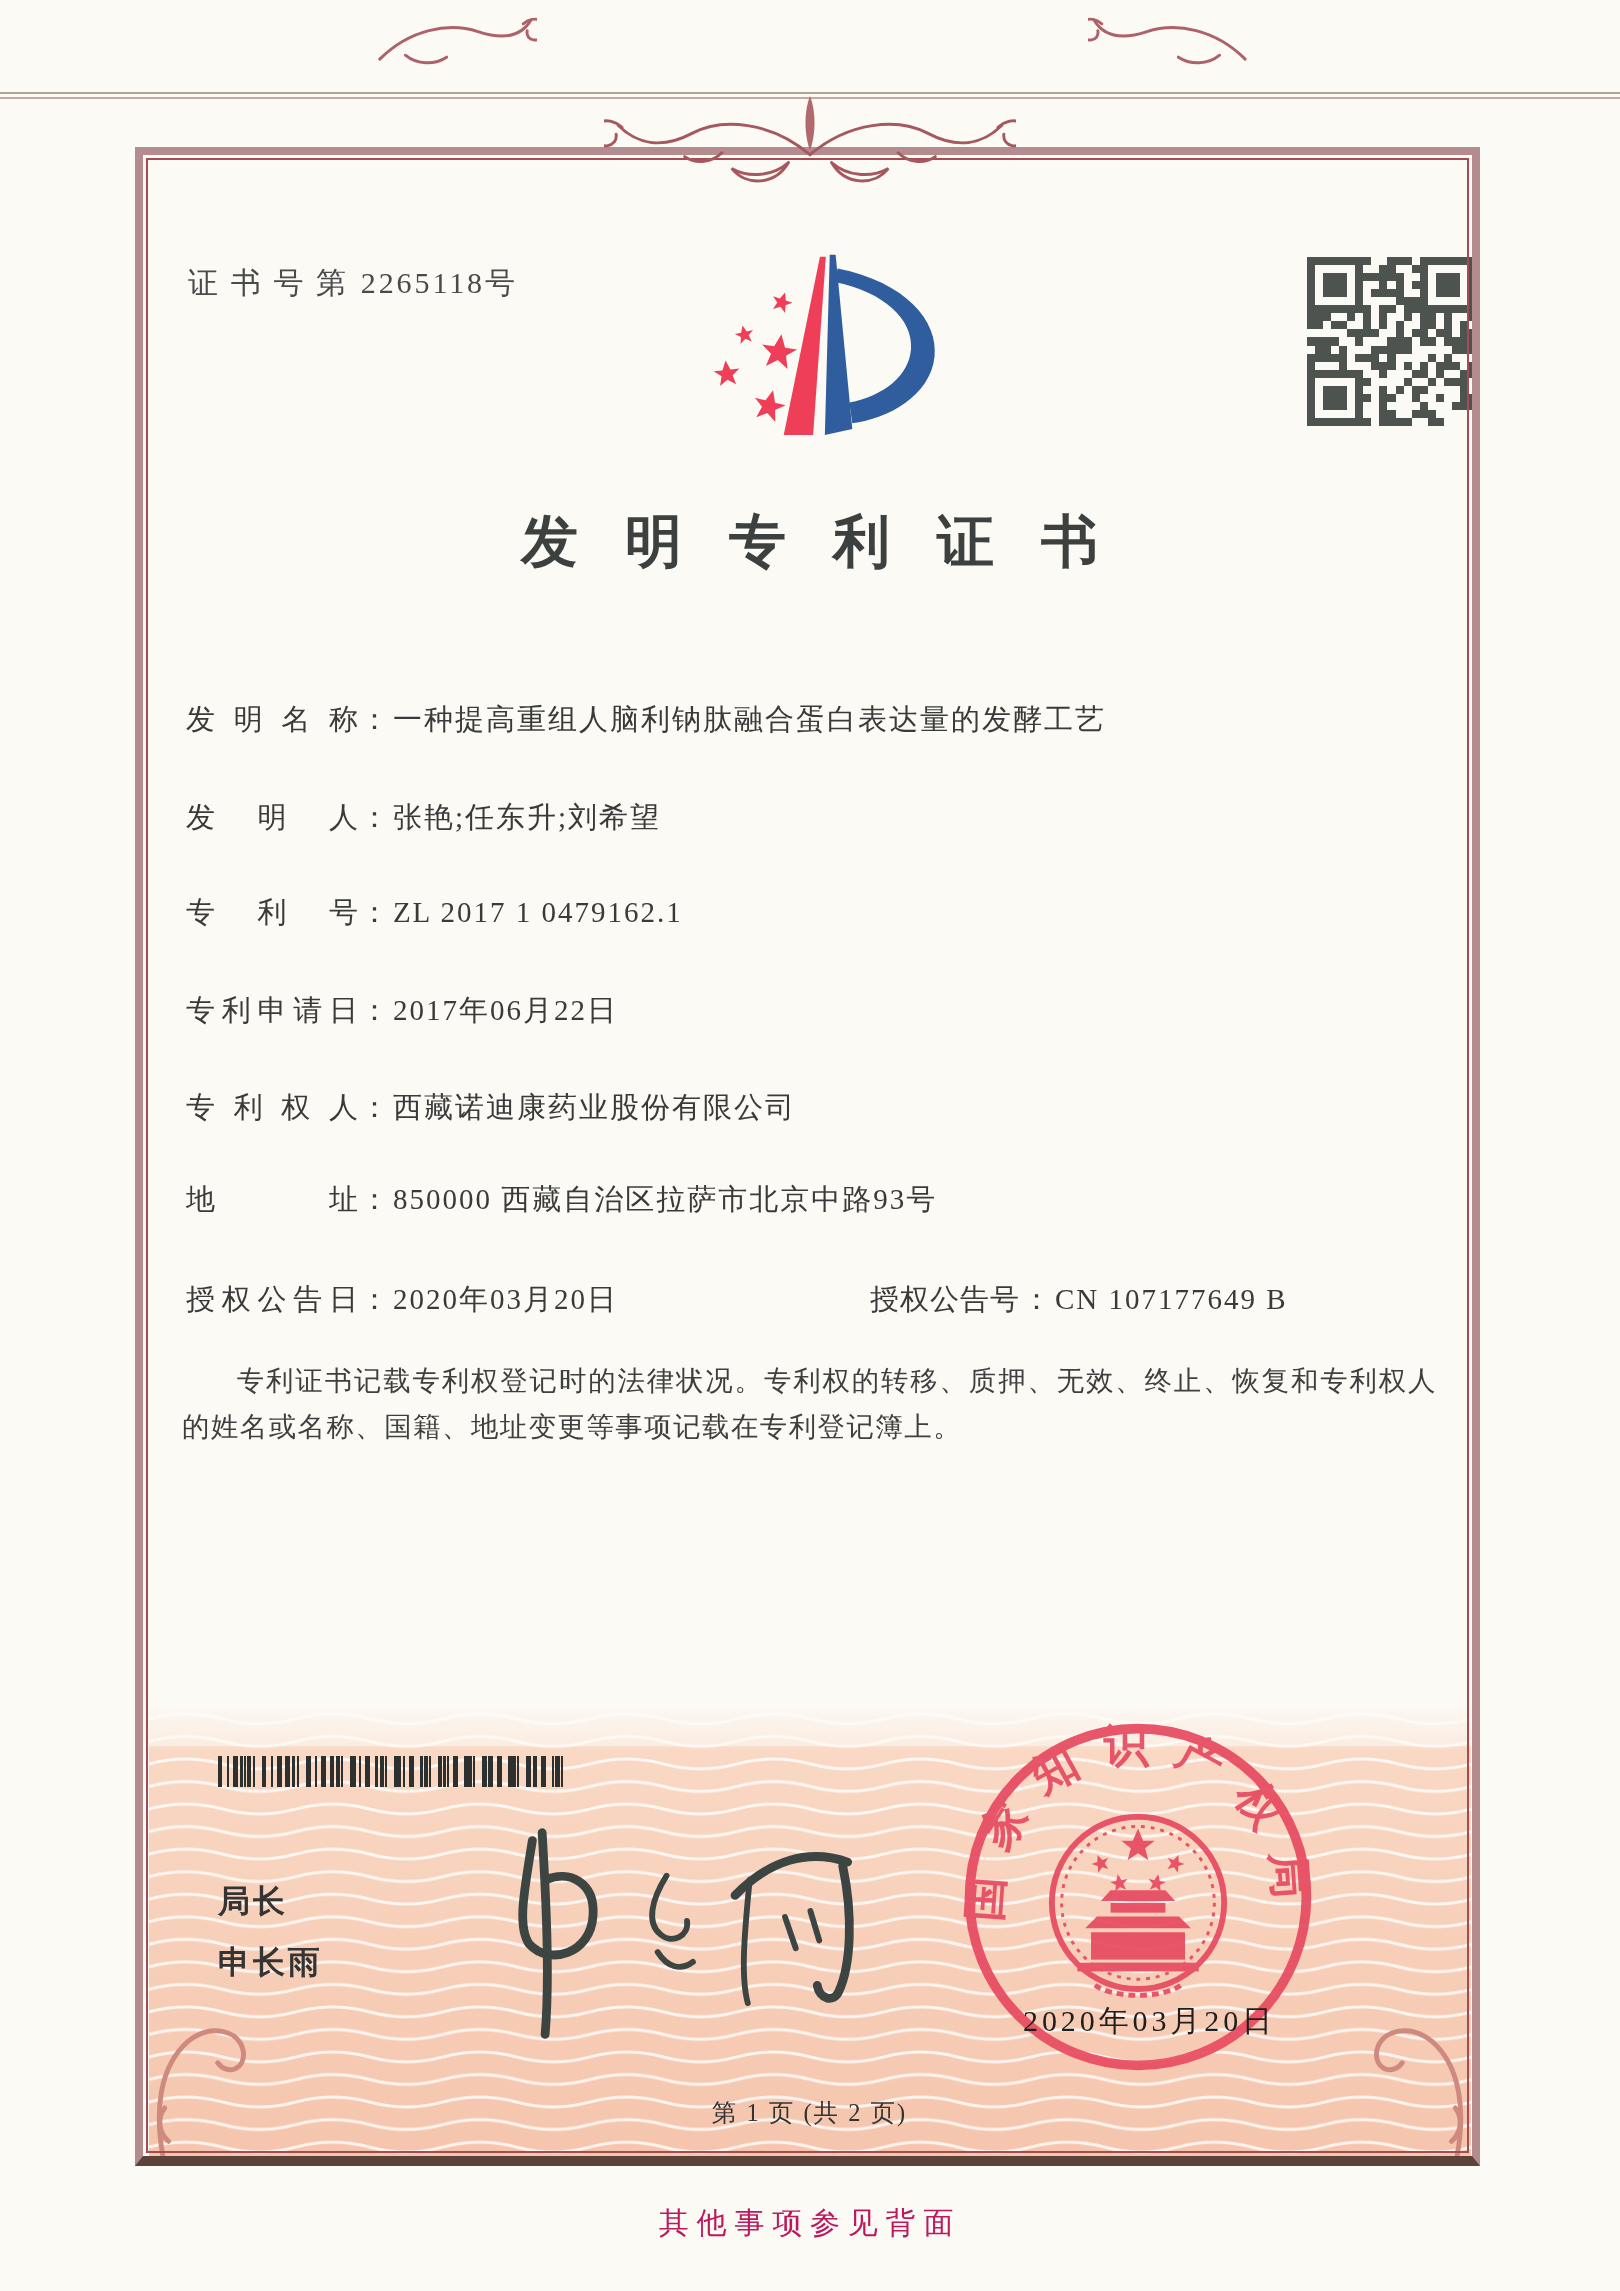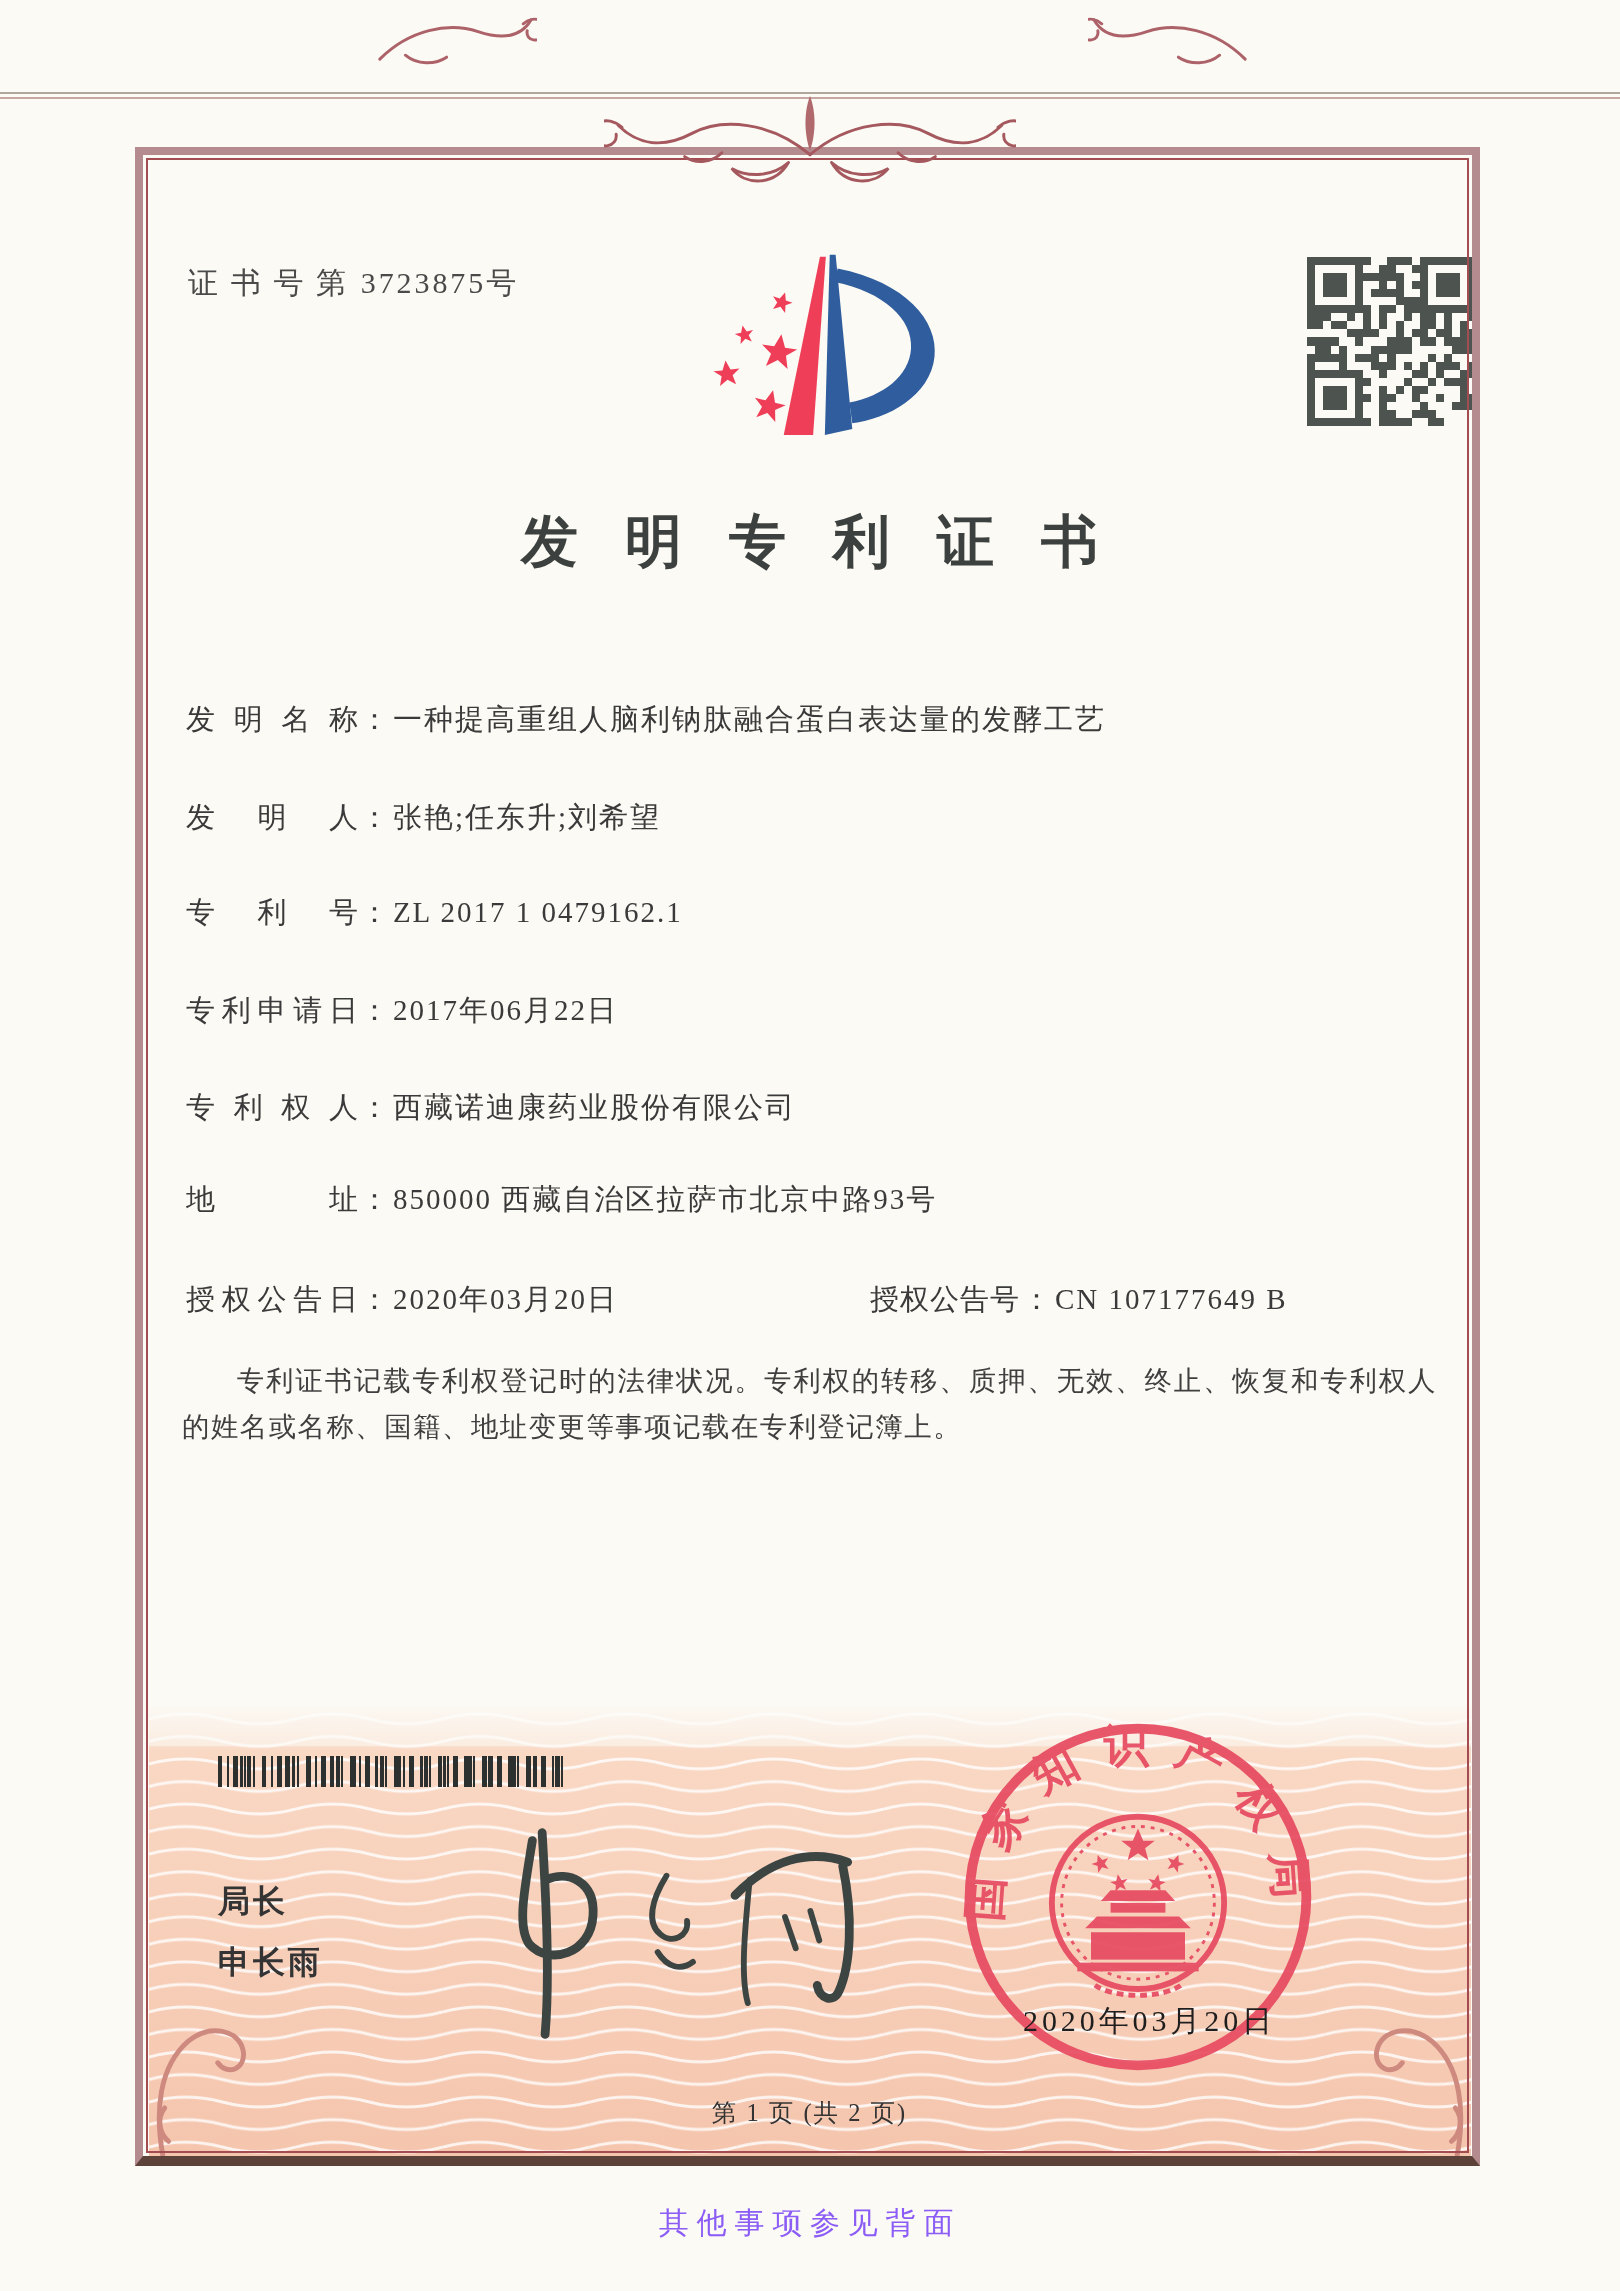--- a/index.html
+++ b/index.html
@@ -71,21 +71,21 @@
   .seal-date{
     position:absolute;left:988px;top:2001px;width:323px;text-align:center;
     font-size:30px;color:#1e1e1e;letter-spacing:3.9px;z-index:4;white-space:nowrap;
   }
   .page-num{
     position:absolute;left:137px;top:2096px;width:1345px;text-align:center;
     font-size:24.5px;color:#333;z-index:2;letter-spacing:2px;
   }
   .back-note{
     position:absolute;left:0;top:2203px;width:1620px;text-align:center;
-    font-size:30px;color:#8b5cf6;letter-spacing:7.8px;z-index:2;
+    font-size:30px;color:#be185d;letter-spacing:7.8px;z-index:2;
   }
   .flourish{position:absolute;z-index:6;}
   .qr{position:absolute;left:1307px;top:257px;z-index:2;}
   .logo{position:absolute;left:676px;top:227px;z-index:2;}
 </style>
 </head>
 <body>
 
 <div class="top-rule rule1"></div>
 <div class="top-rule rule2"></div>
@@ -116,21 +116,21 @@
     <path d="M156,16 c12,-10 28,-2 22,10 c-5,10 -20,8 -18,-3"></path>
     <path d="M36,48 c12,10 30,10 42,2"></path>
   </g>
 </svg>
 
 <div class="frame">
   <div class="frame-inner"></div>
 </div>
 
 <div class="cert-no">
-  <span class="sp">证书号第</span><span class="num">3723875</span><span class="sp">号</span>
+  <span class="sp">证书号第</span><span class="num">2265118</span><span class="sp">号</span>
 </div>
 
 <svg class="logo" width="284" height="216" viewBox="0 0 290 220">
   <defs>
     <path id="st" d="M0,-10 L2.94,-3.09 L9.51,-3.09 L4.05,1.18 L5.88,8.09 L0,4 L-5.88,8.09 L-4.05,1.18 L-9.51,-3.09 L-2.94,-3.09 Z"></path>
   </defs>
   <g fill="#ef3f58">
     <polygon points="147,30 153,30 140,212 110,212"></polygon>
     <use href="#st" transform="translate(108,77) scale(1.1) rotate(18)"></use>
     <use href="#st" transform="translate(70,110) scale(1.0) rotate(-12)"></use>

